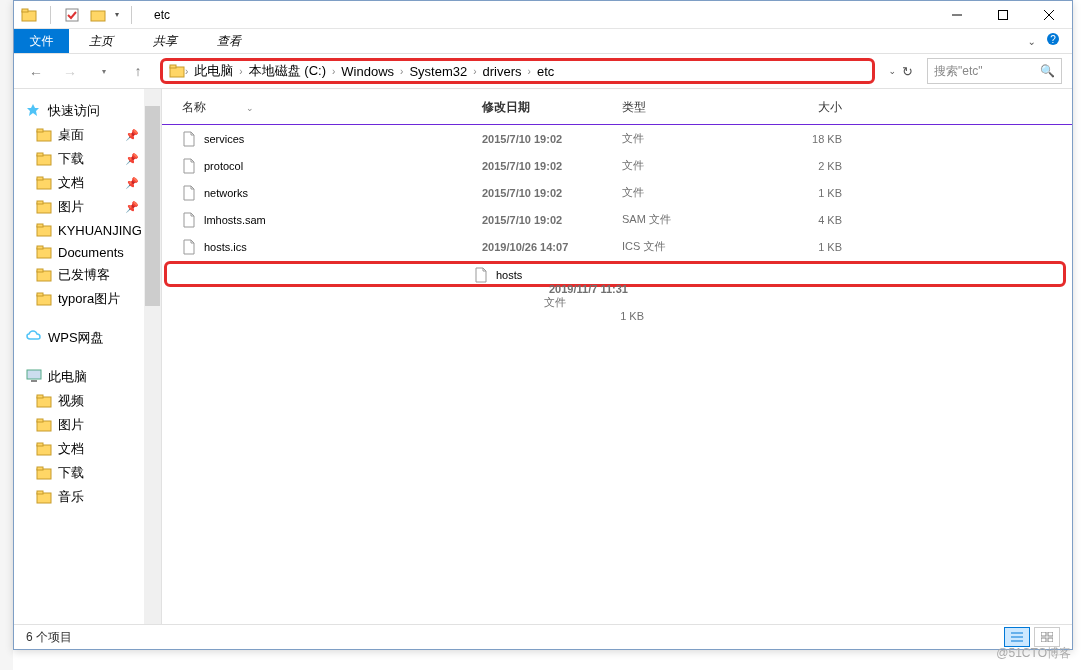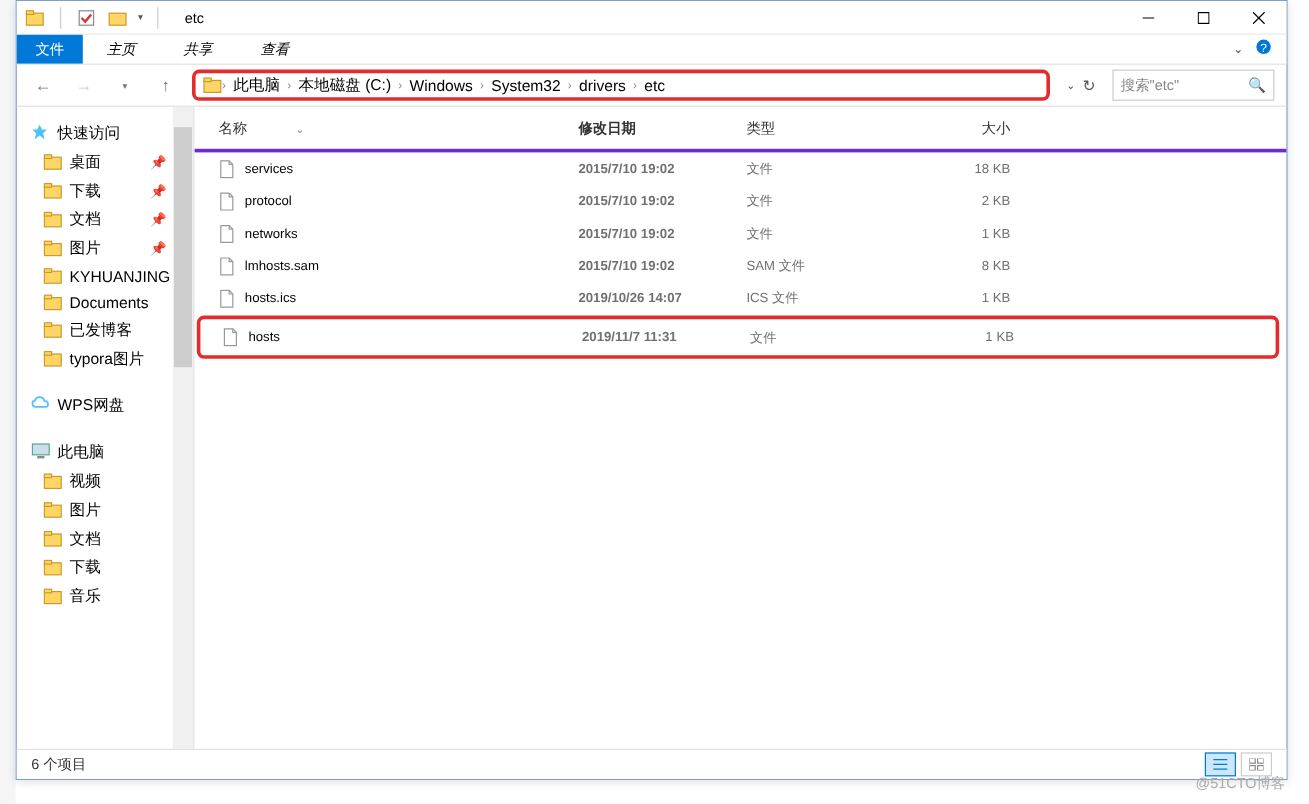--- a/index.html
+++ b/index.html
@@ -36,28 +36,28 @@
     .sidebar { width: 148px; border-right: 1px solid #e1e1e1; padding: 10px 0; overflow-y: auto; position: relative; }
     .scrollbar-track { position: absolute; right: 0; top: 0; width: 17px; height: 100%; background: #f0f0f0; }
     .scrollbar-thumb { position: absolute; right: 1px; top: 17px; width: 15px; height: 200px; background: #cdcdcd; }
     .tree-section { margin-bottom: 15px; }
     .tree-item { display: flex; align-items: center; padding: 3px 0 3px 22px; font-size: 13px; color: #000; gap: 6px; }
     .tree-item.header { padding-left: 12px; font-weight: 400; }
     .tree-item .pin { margin-left: auto; margin-right: 22px; color: #888; font-size: 11px; }
     .tree-icon { width: 16px; height: 16px; display: inline-block; }
     
     .filelist { flex: 1; padding: 6px 0; }
-    .list-header { display: flex; padding: 4px 0 8px 10px; border-bottom: 3px solid #6d28d9; font-size: 12px; color: #333; }
+    .list-header { display: flex; padding: 4px 0 8px 10px; border-bottom: 1px solid #6d28d9; font-size: 12px; color: #333; }
     .col-name { width: 310px; padding-left: 10px; }
     .col-date { width: 140px; font-weight: bold; }
     .col-type { width: 150px; }
     .col-size { width: 90px; text-align: right; padding-right: 20px; }
     .sort-arrow { font-size: 9px; color: #888; margin-left: 40px; }
     .file-row { display: flex; align-items: center; padding: 3px 0 3px 10px; font-size: 11px; color: #4a4a4a; height: 27px; }
-    .file-row.highlighted { border: 3px solid #e52b2b; border-radius: 6px; margin: 1px 6px 1px 2px; padding-left: 8px; height: 36px; }
+    .file-row.highlighted { border: 3px solid #e52b2b; border-radius: 6px; margin: 1px 6px 1px 2px; padding-left: 8px; height: 26px; flex-direction: column; }
     .file-icon { width: 16px; height: 16px; margin-right: 6px; flex-shrink: 0; }
     .file-row .col-name { display: flex; align-items: center; color: #000; }
     .file-row .col-date, .file-row .col-type, .file-row .col-size { color: #707070; }
     
     
     .statusbar { position: absolute; bottom: 0; left: 0; right: 0; height: 25px; border-top: 1px solid #e1e1e1; display: flex; align-items: center; padding: 0 12px; font-size: 12px; color: #333; background: #fff; }
     .status-right { margin-left: auto; display: flex; gap: 4px; }
     .view-btn { width: 26px; height: 20px; border: 1px solid #ccc; display: flex; align-items: center; justify-content: center; }
     .view-btn.active { background: #cce8ff; border-color: #0078d7; }
     
@@ -349,21 +349,21 @@
           <div class="file-row">
             <div class="col-name">
               <span class="file-icon"><svg width="14" height="16">
                   <path d="M2 1 L9 1 L12 4 L12 15 L2 15 Z" fill="#fff" stroke="#999"></path>
                   <path d="M9 1 L9 4 L12 4" fill="none" stroke="#999"></path>
                 </svg></span>
               <span>lmhosts.sam</span>
             </div>
             <div class="col-date">2015/7/10 19:02</div>
             <div class="col-type">SAM 文件</div>
-            <div class="col-size">8 KB</div>
+            <div class="col-size">4 KB</div>
           </div>
           <div class="file-row">
             <div class="col-name">
               <span class="file-icon"><svg width="14" height="16">
                   <path d="M2 1 L9 1 L12 4 L12 15 L2 15 Z" fill="#fff" stroke="#999"></path>
                   <path d="M9 1 L9 4 L12 4" fill="none" stroke="#999"></path>
                 </svg></span>
               <span>hosts.ics</span>
             </div>
             <div class="col-date">2019/10/26 14:07</div>

